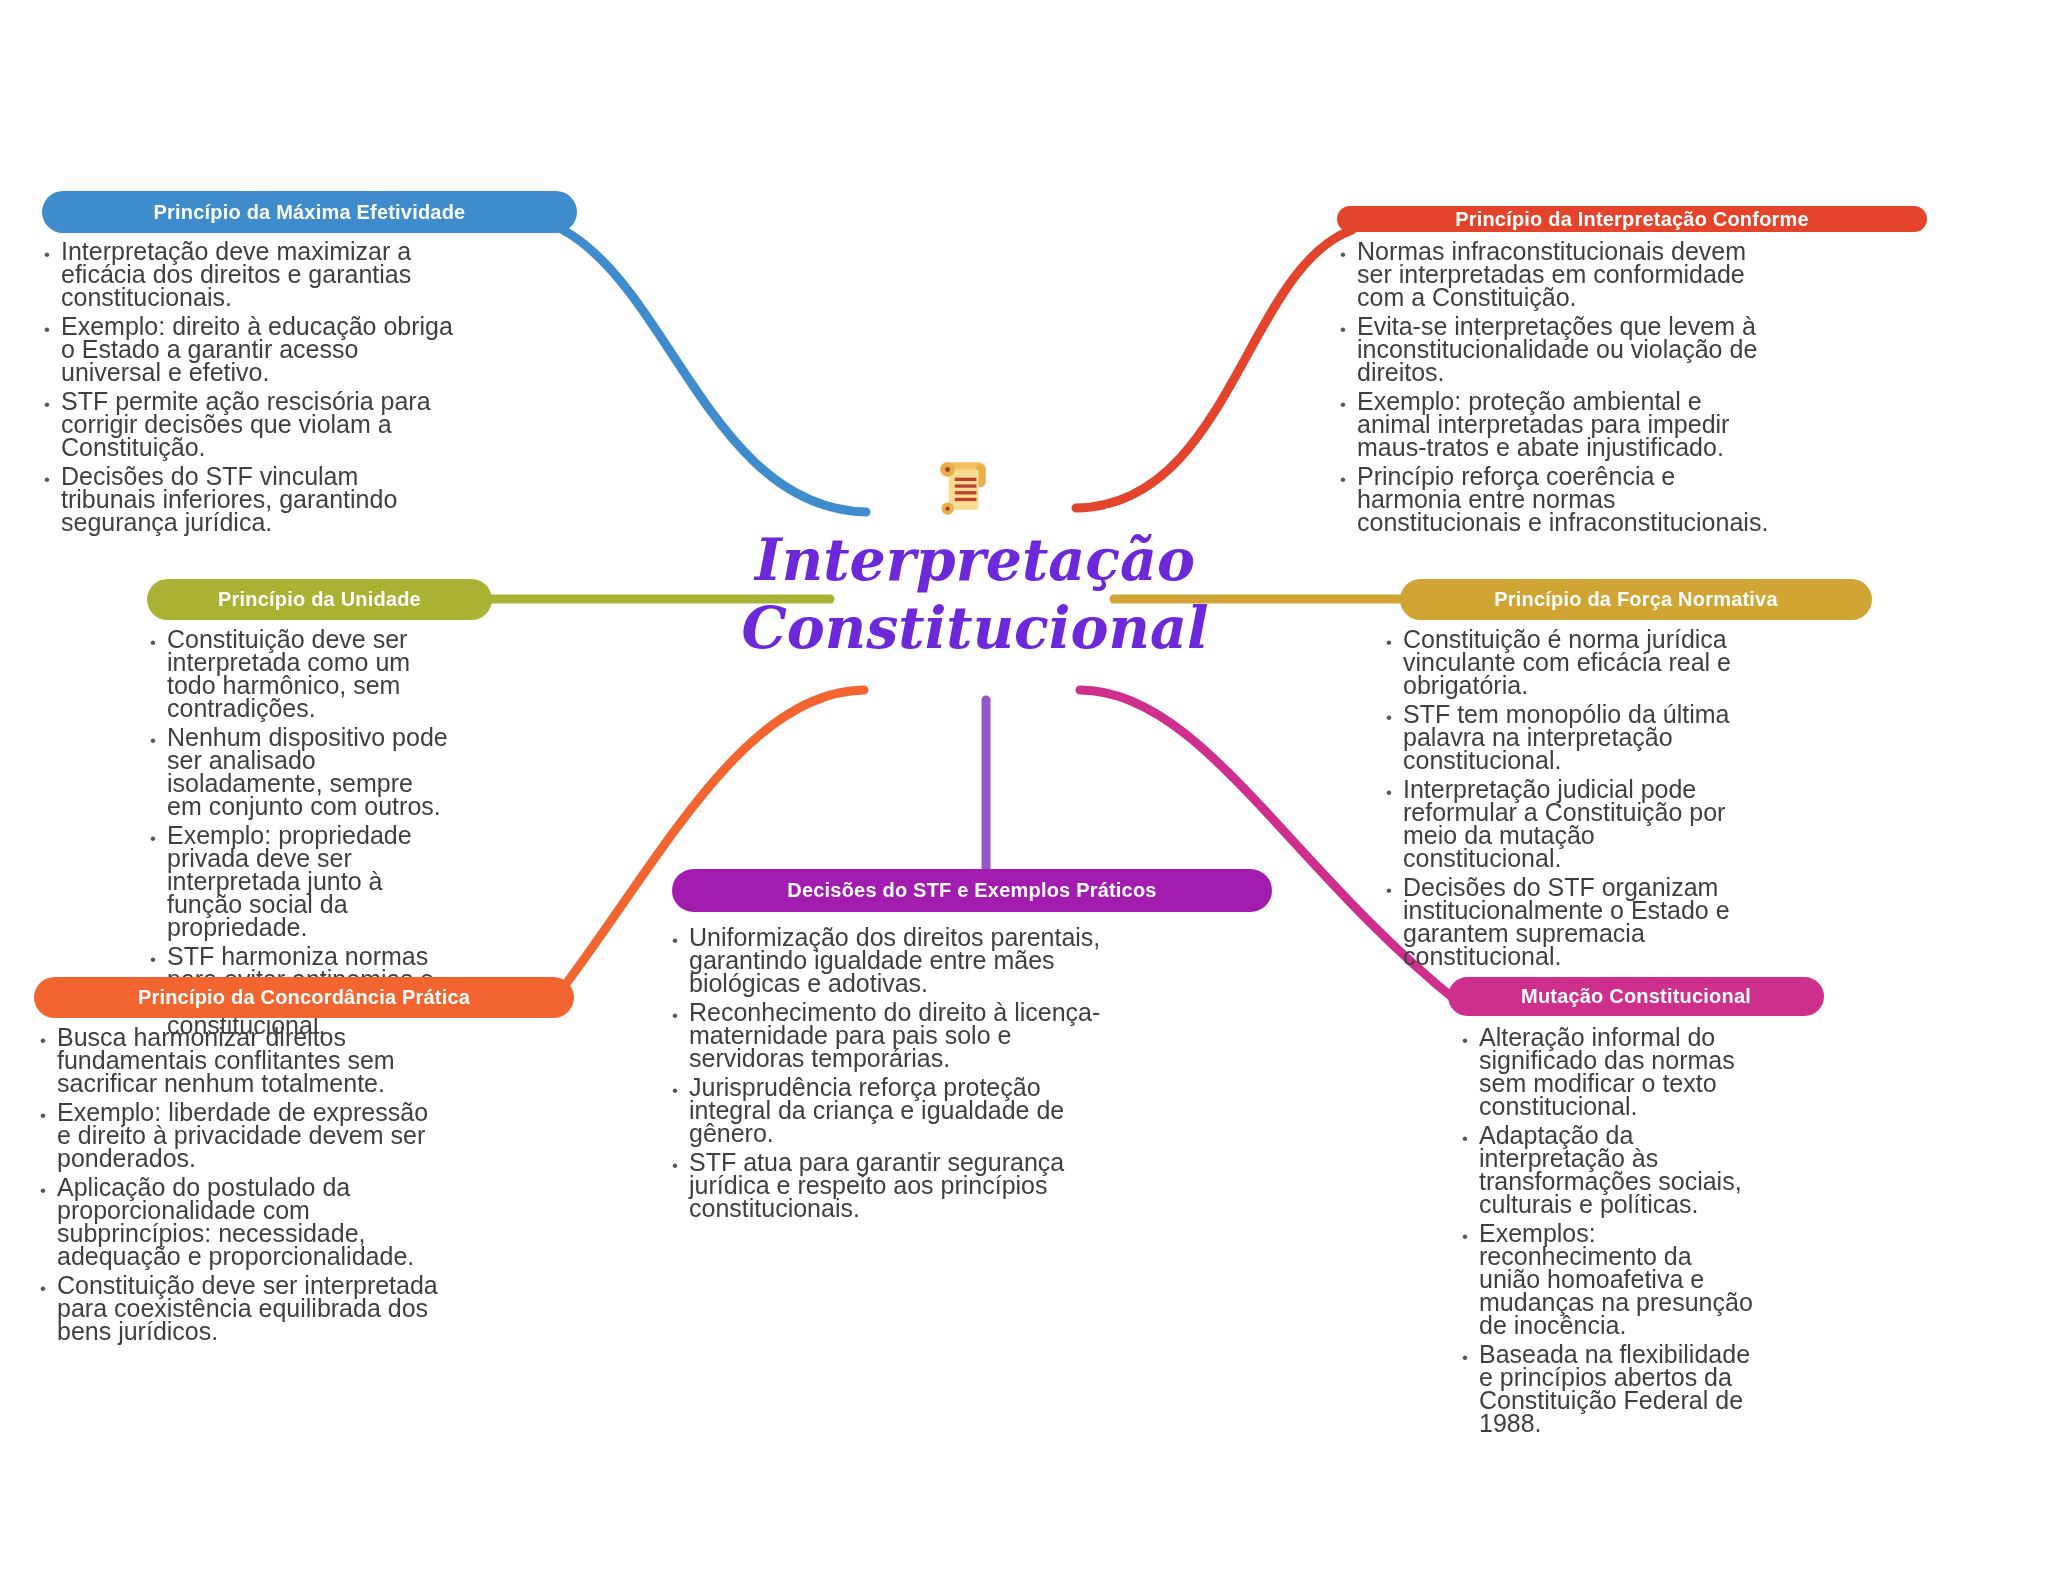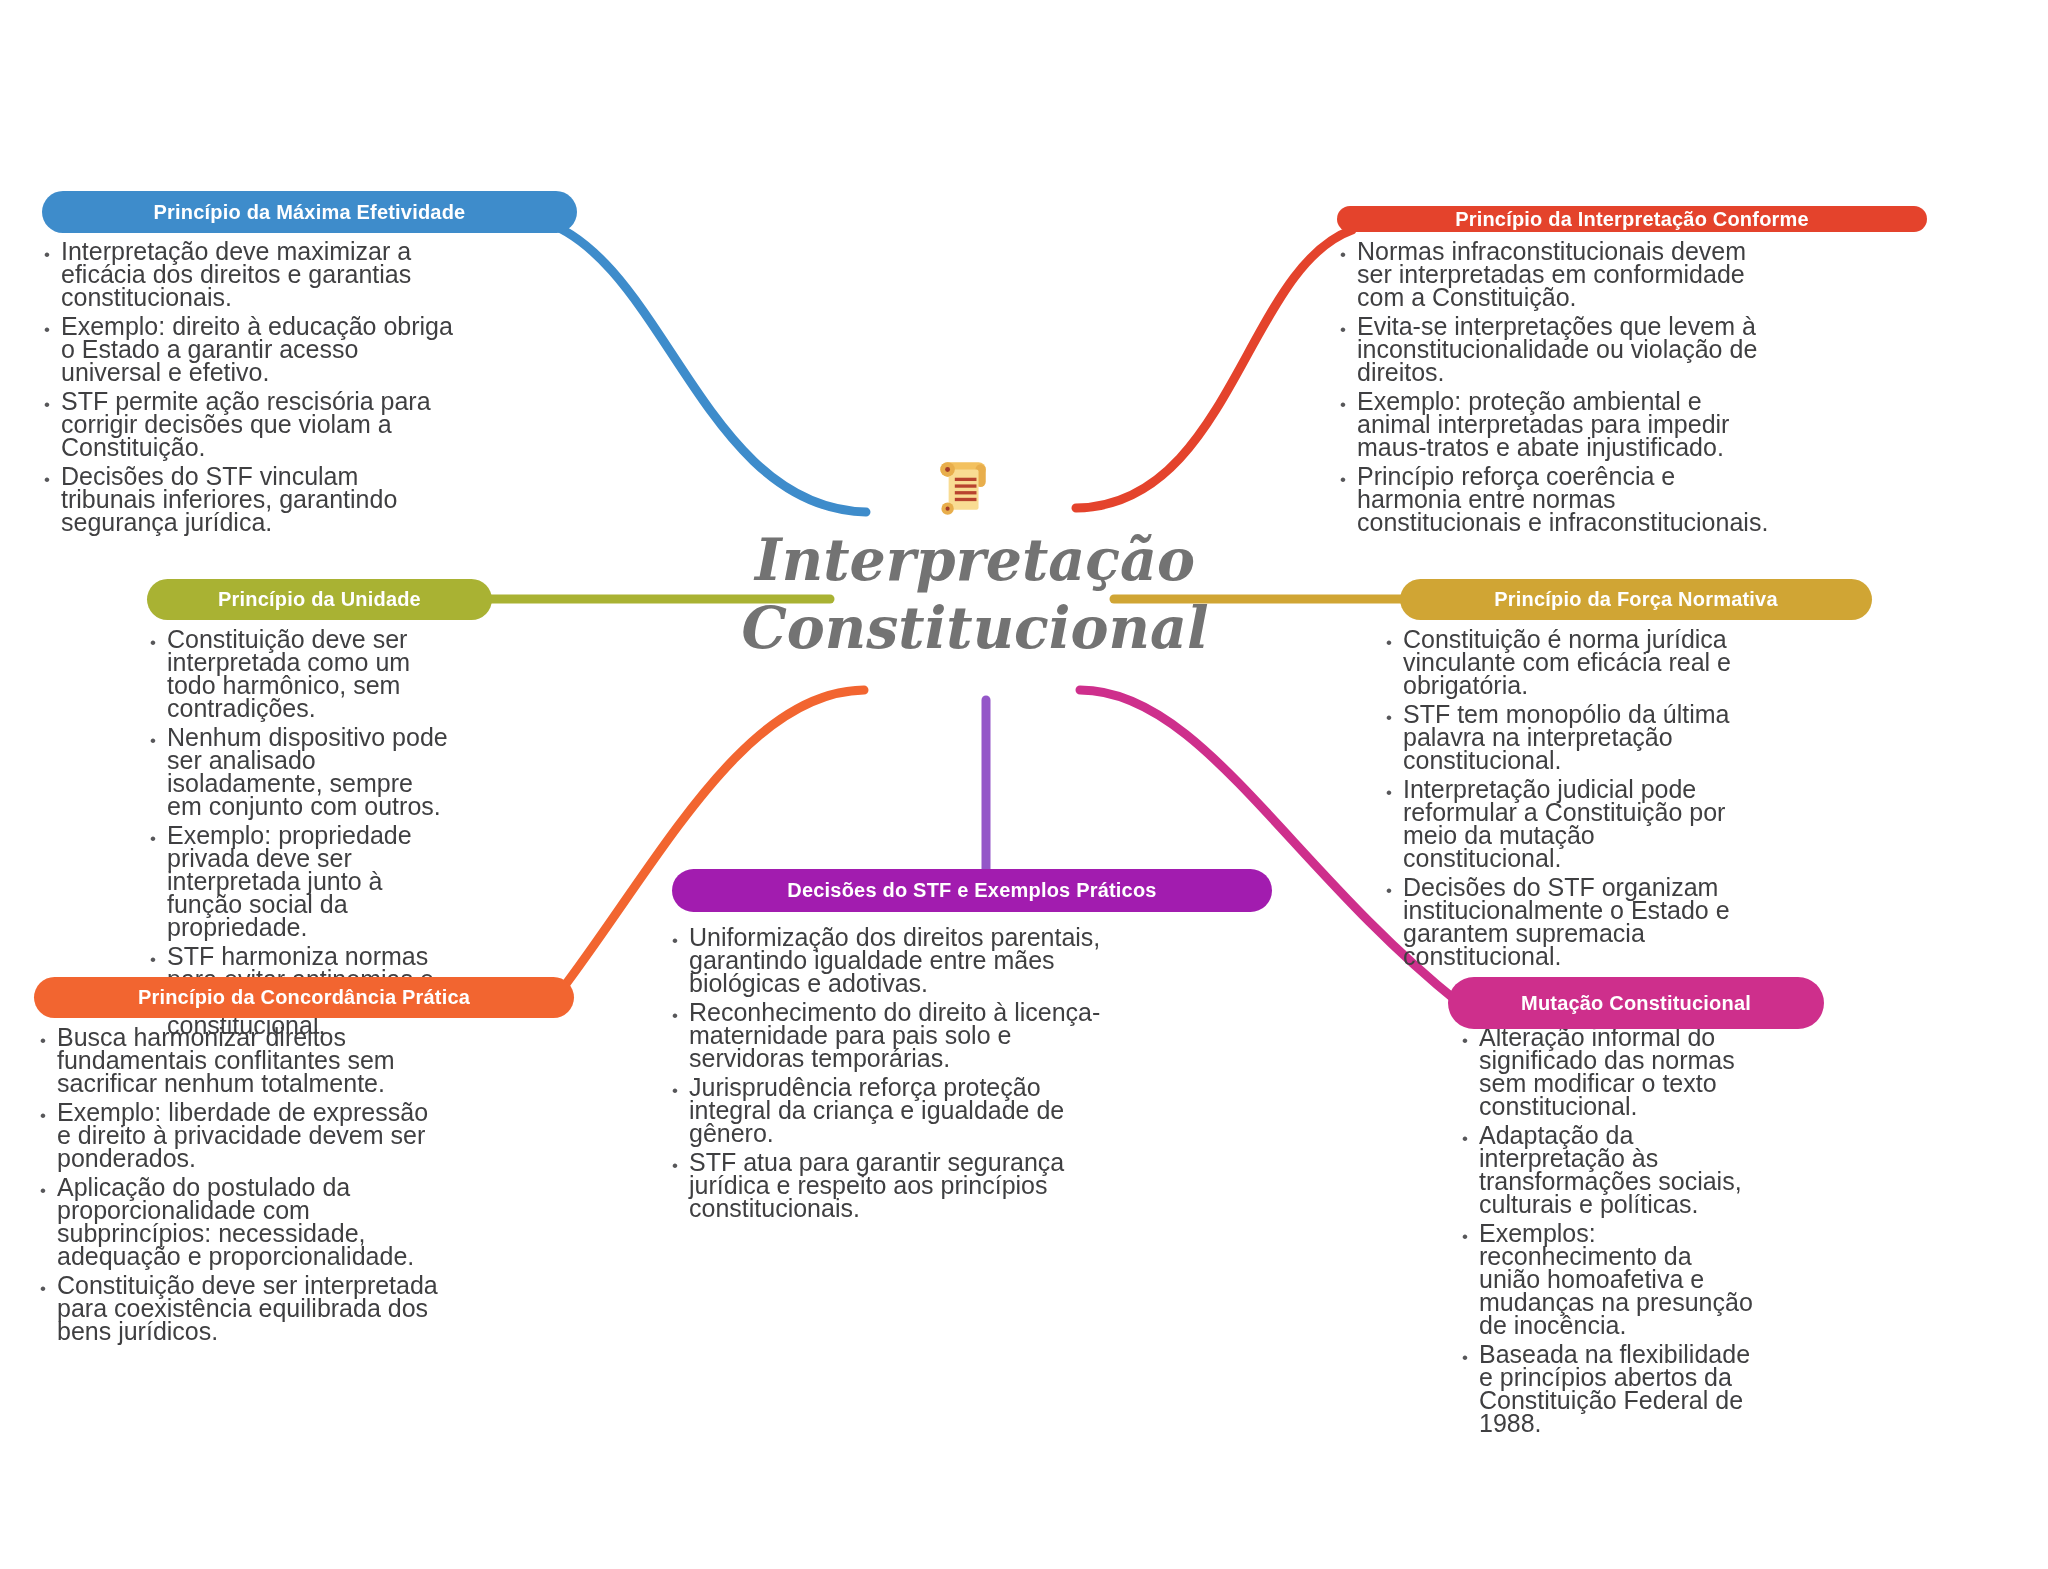--- a/index.html
+++ b/index.html
@@ -52,41 +52,41 @@
     font-size:17px;
     line-height:23px;
   }
   
   .pill-blue   {left:42px;  top:191px; width:535px; height:42px;}
   .pill-red    {left:1337px;top:206px; width:590px; height:26px;align-items:center;}
   .pill-olive  {left:147px; top:579px; width:345px; height:41px;}
   .pill-gold   {left:1400px;top:579px; width:472px; height:41px;}
   .pill-purple {left:672px; top:869px; width:600px; height:43px;}
   .pill-orange {left:34px;  top:977px; width:540px; height:41px;}
-  .pill-magenta{left:1448px;top:977px; width:376px; height:52px;}
+  .pill-magenta{left:1448px;top:977px; width:376px; height:39px;}
   
   .list-blue   {left:44px;  top:240px; width:415px;}
   .list-red    {left:1340px;top:240px; width:430px;}
   .list-olive  {left:150px; top:628px; width:300px;}
   .list-gold   {left:1386px;top:628px; width:360px;}
   .list-purple {left:672px; top:926px; width:445px;}
   .list-orange {left:40px;  top:1026px;width:400px;}
   .list-magenta{left:1462px;top:1026px;width:296px;}
   
   .center-title{
     position:absolute;
     z-index:2;
     left:740px; top:526px; width:470px;
     text-align:center;
     font-family:"DejaVu Serif",serif;
     font-style:italic;
     font-weight:600;
     font-size:57px;
     line-height:68px;
-    color:#737373;
+    color:#6d28d9;
   }
   .center-icon{
     position:absolute;
     z-index:2;
     left:928px; top:452px;
     width:66px; height:70px;
   }
 </style>
 </head>
 <body>

